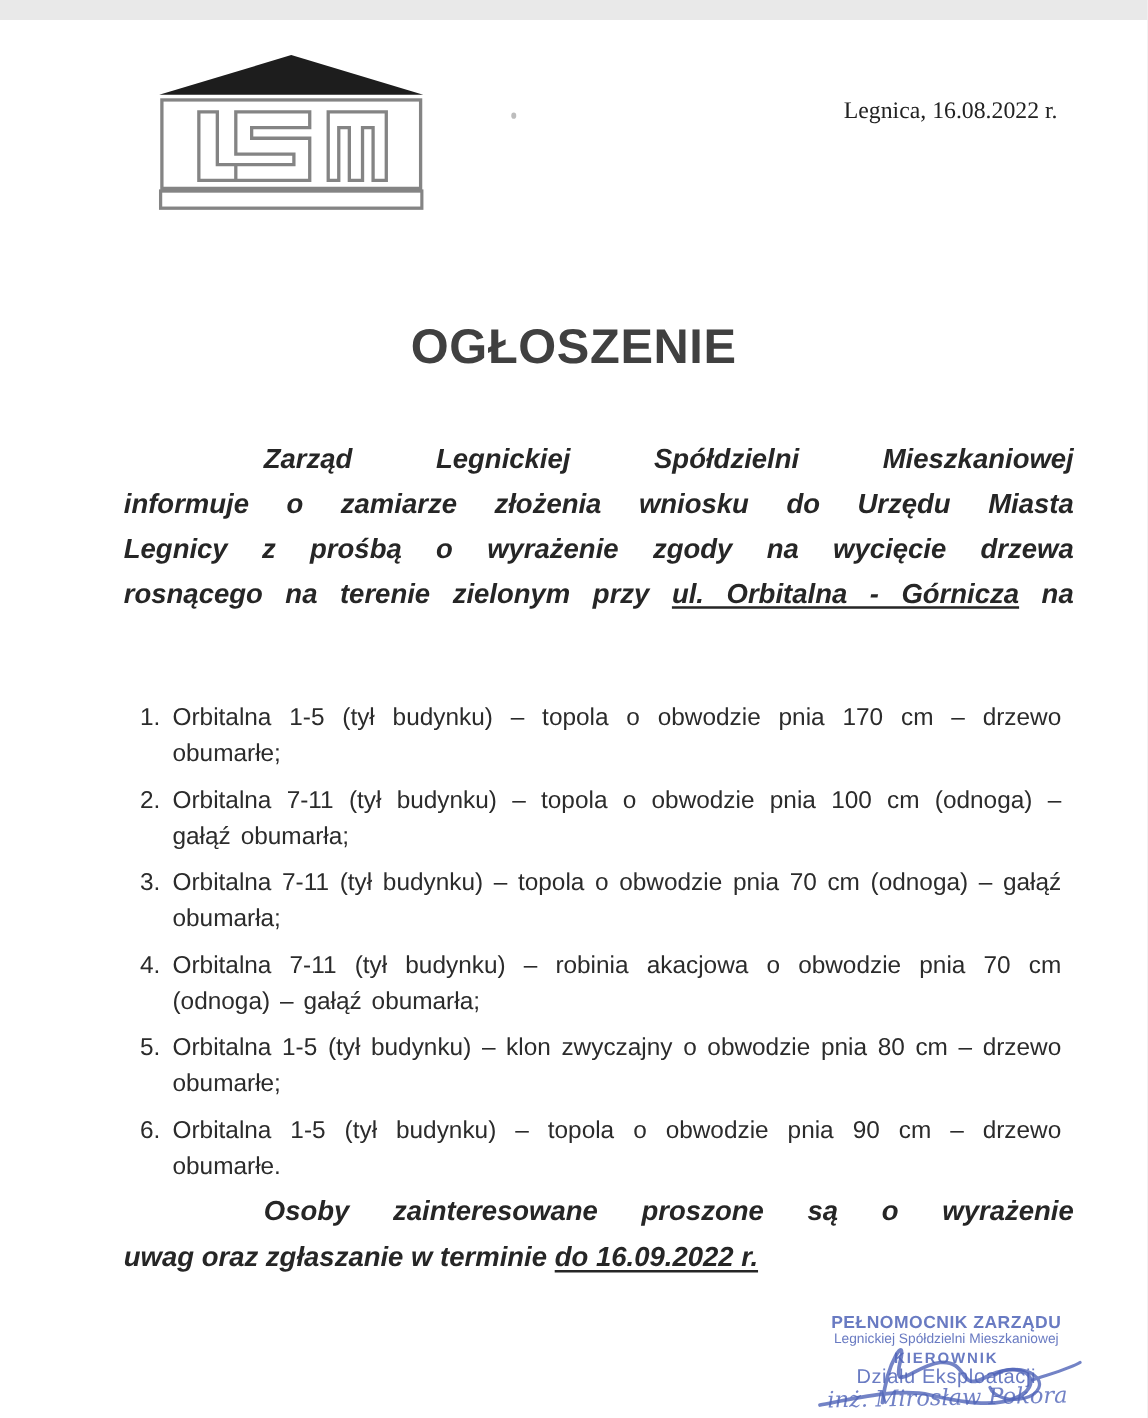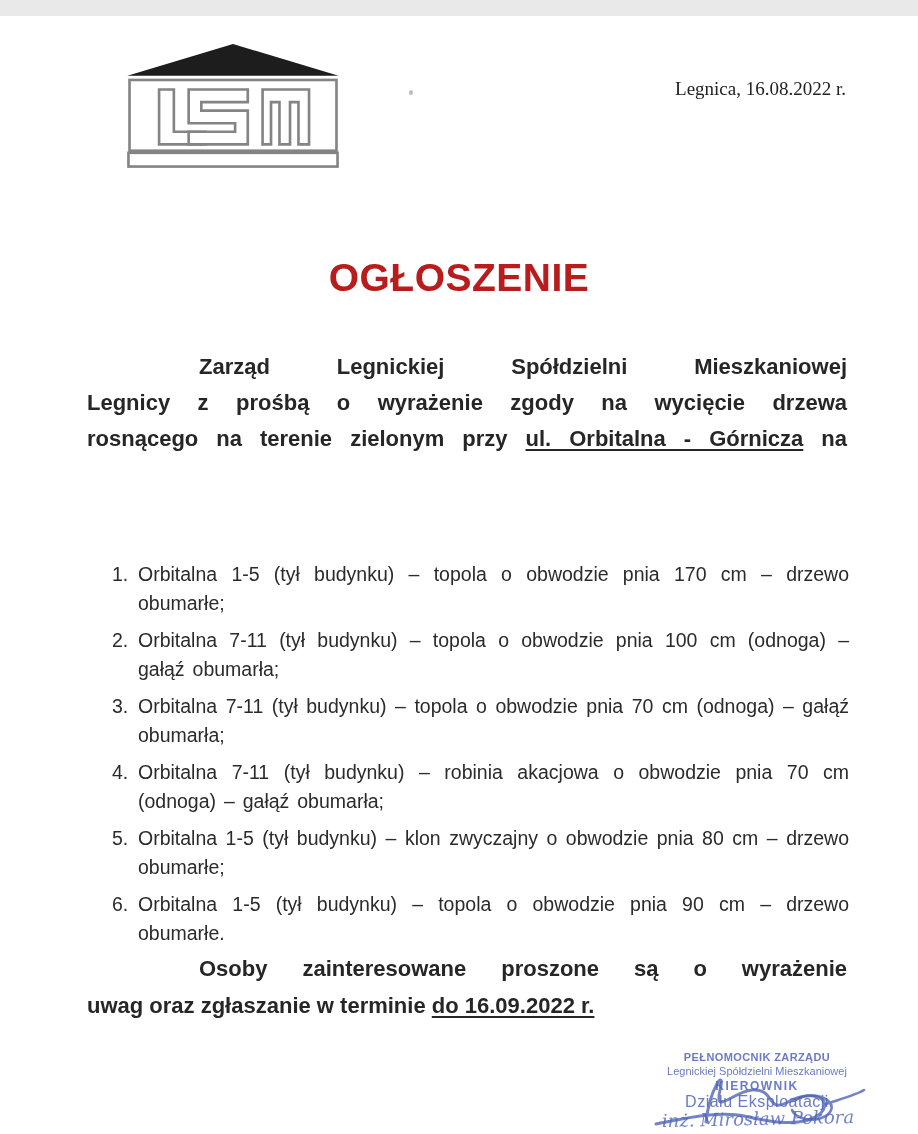--- a/index.html
+++ b/index.html
@@ -25,24 +25,24 @@
   .date{
     position:absolute;top:62px;right:72px;
     font-family:"Liberation Serif",serif;
     font-size:19px;color:#222;
   }
   .artifact-dot{position:absolute;left:409px;top:74px;width:4px;height:5px;background:#bdbdbd;border-radius:50%;}
   
   .title{
     position:absolute;left:0;top:240px;width:100%;
     text-align:center;font-size:39px;font-weight:bold;
-    letter-spacing:.5px;color:#b91c1c;
+    letter-spacing:.5px;color:#404040;
   }
   
-  .para{position:absolute;left:87px;width:760px;font-size:22px;font-weight:bold;color:#262626;}
+  .para{position:absolute;left:99px;width:760px;font-size:22px;font-weight:bold;color:#262626;font-style:italic;}
   .intro{top:333px;line-height:36px;}
   .closing{top:934px;line-height:37px;}
   .para .line{text-align:justify;text-align-last:justify;}
   .para .line.first{text-indent:112px;}
   .para .line.last{text-align-last:left;}
   .u{text-decoration:underline;text-decoration-thickness:2px;text-underline-offset:3px;}
   .b{font-weight:normal;}
   
   .tree-list{
     position:absolute;left:112px;top:544px;width:737px;
@@ -50,21 +50,21 @@
     font-size:19.5px;line-height:29px;color:#2b2b2b;word-spacing:2.5px;
   }
   .tree-list li{position:relative;padding-left:26px;margin-bottom:8px;text-align:justify;}
   .tree-list .num{position:absolute;left:0;top:0;}
   
   .stamp{
     position:absolute;left:622px;top:1035px;width:270px;
     text-align:center;color:var(--stamp-ink);
     line-height:13px;opacity:.85;
   }
-  .stamp .l0{font-size:11px;font-weight:bold;letter-spacing:.4px;}
+  .stamp .l0{font-size:14px;font-weight:bold;letter-spacing:.4px;}
   .stamp .l1{font-size:11px;margin-top:1px;}
   .stamp .l2{font-size:12px;font-weight:bold;letter-spacing:1.5px;margin-top:2px;}
   .stamp .l3{font-size:16px;margin-top:2px;letter-spacing:.5px;}
   .signature-svg{position:absolute;left:648px;top:1048px;width:222px;height:66px;}
   .signature-name{
     position:absolute;left:638px;top:1092px;width:240px;
     text-align:center;
     font-family:"DejaVu Serif",serif;font-style:italic;
     font-size:18px;color:var(--stamp-ink);opacity:.8;
     transform:rotate(-1.2deg);
@@ -91,20 +91,21 @@
   </div>
 
   <div class="artifact-dot"></div>
 
   <div class="date">Legnica, 16.08.2022 r.</div>
 
   <div class="title">OGŁOSZENIE</div>
 
   <div class="para intro">
       <div class="line first"><span>Zarząd Legnickiej Spółdzielni Mieszkaniowej</span></div>
+      <div class="line"><span>informuje o zamiarze złożenia wniosku do Urzędu Miasta</span></div>
       <div class="line"><span>Legnicy z prośbą o wyrażenie zgody na wycięcie drzewa</span></div>
       <div class="line"><span>rosnącego na terenie zielonym przy </span><span class="u">ul. Orbitalna - Górnicza</span><span> na</span></div>
     </div>
 
   <ol class="tree-list">
       <li><span class="num">1.</span><span><span>Orbitalna 1-5 (tył budynku) – </span><span class="b">topola</span><span> o obwodzie pnia 170 cm – drzewo obumarłe;</span></span></li>
       <li><span class="num">2.</span><span><span>Orbitalna 7-11 (tył budynku) – </span><span class="b">topola</span><span> o obwodzie pnia 100 cm (odnoga) – gałąź obumarła;</span></span></li>
       <li><span class="num">3.</span><span><span>Orbitalna 7-11 (tył budynku) – </span><span class="b">topola</span><span> o obwodzie pnia 70 cm (odnoga) – gałąź obumarła;</span></span></li>
       <li><span class="num">4.</span><span><span>Orbitalna 7-11 (tył budynku) – </span><span class="b">robinia akacjowa</span><span> o obwodzie pnia 70 cm (odnoga) – gałąź obumarła;</span></span></li>
       <li><span class="num">5.</span><span><span>Orbitalna 1-5 (tył budynku) – </span><span class="b">klon zwyczajny</span><span> o obwodzie pnia 80 cm – drzewo obumarłe;</span></span></li>

